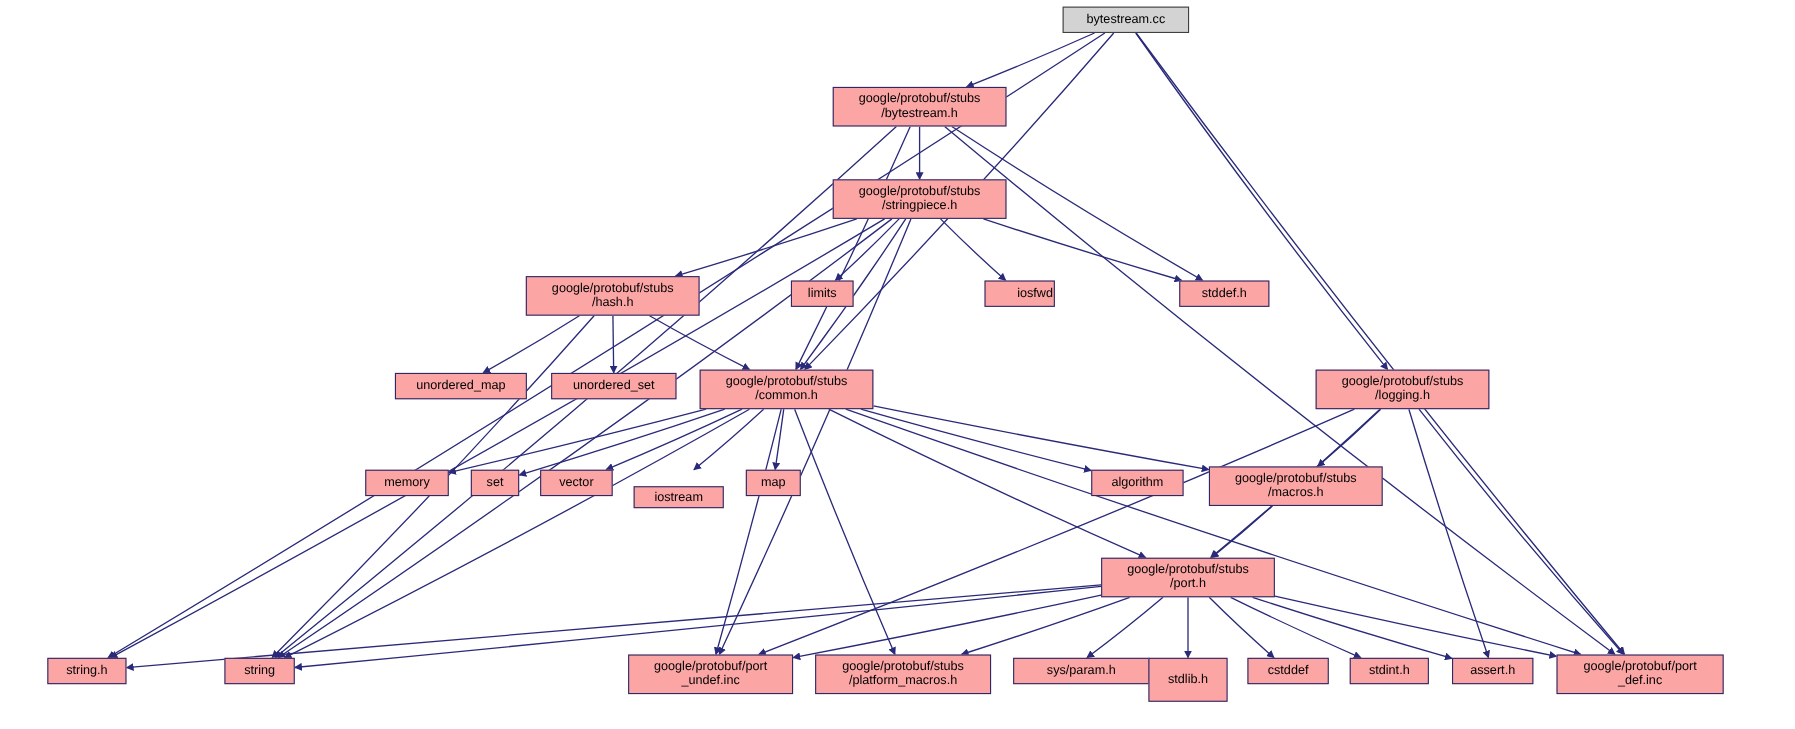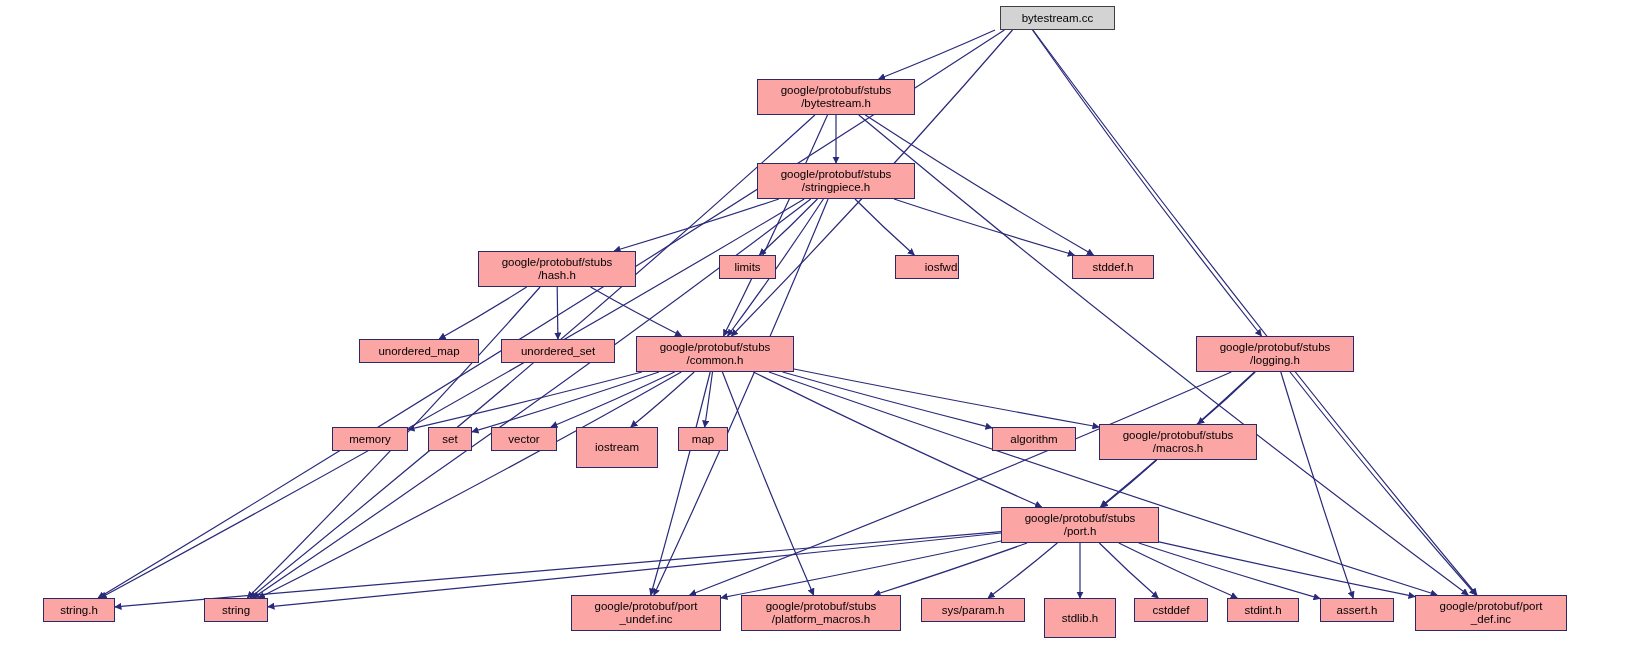--- a/index.html
+++ b/index.html
@@ -33,21 +33,20 @@
     text-align: center;
     display: flex;
     align-items: center;
     justify-content: center;
     white-space: pre;
     z-index: 5;
   }
   .node.root {
     background: #d3d3d3;
     border-color: #404040;
-    margin-left: 34px;
   }
 </style>
 </head>
 <body>
 
 <div id="diagram">
   <svg id="edges" viewBox="0 0 1632 663">
     <defs>
       <marker id="arrow" viewBox="0 0 10 10" refX="9" refY="5" markerWidth="6" markerHeight="6" orient="auto-start-reverse">
         <path d="M 0 0 L 10 5 L 0 10 z" fill="#2a2a7a"></path>
@@ -118,33 +117,33 @@
     <div class="node" style="left: 1072px; top: 255px; width: 82px; height: 24px;">stddef.h</div>
     <div class="node" style="left: 359px; top: 339px; width: 120px; height: 24px;">unordered_map</div>
     <div class="node" style="left: 501px; top: 339px; width: 114px; height: 24px;">unordered_set</div>
     <div class="node" style="left: 636px; top: 336px; width: 158px; height: 36px;">google/protobuf/stubs
 /common.h</div>
     <div class="node" style="left: 1196px; top: 336px; width: 158px; height: 36px;">google/protobuf/stubs
 /logging.h</div>
     <div class="node" style="left: 332px; top: 427px; width: 76px; height: 24px;">memory</div>
     <div class="node" style="left: 428px; top: 427px; width: 44px; height: 24px;">set</div>
     <div class="node" style="left: 491px; top: 427px; width: 66px; height: 24px;">vector</div>
-    <div class="node" style="left: 576px; top: 427px; width: 82px; height: 41px;">iostream</div>
+    <div class="node" style="left: 576px; top: 442px; width: 82px; height: 20px;">iostream</div>
     <div class="node" style="left: 678px; top: 427px; width: 50px; height: 24px;">map</div>
     <div class="node" style="left: 992px; top: 427px; width: 84px; height: 24px;">algorithm</div>
     <div class="node" style="left: 1099px; top: 424px; width: 158px; height: 36px;">google/protobuf/stubs
 /macros.h</div>
     <div class="node" style="left: 1001px; top: 507px; width: 158px; height: 36px;">google/protobuf/stubs
 /port.h</div>
     <div class="node" style="left: 43px; top: 598px; width: 72px; height: 24px;">string.h</div>
     <div class="node" style="left: 204px; top: 598px; width: 64px; height: 24px;">string</div>
     <div class="node" style="left: 571px; top: 595px; width: 150px; height: 36px;">google/protobuf/port
 _undef.inc</div>
     <div class="node" style="left: 741px; top: 595px; width: 160px; height: 36px;">google/protobuf/stubs
 /platform_macros.h</div>
-    <div class="node" style="left: 921px; top: 598px; width: 104px; height: 24px;">sys/param.h</div>
+    <div class="node" style="left: 921px; top: 598px; width: 124px; height: 24px;">sys/param.h</div>
     <div class="node" style="left: 1044px; top: 598px; width: 72px; height: 40px;">stdlib.h</div>
     <div class="node" style="left: 1134px; top: 598px; width: 74px; height: 24px;">cstddef</div>
     <div class="node" style="left: 1227px; top: 598px; width: 72px; height: 24px;">stdint.h</div>
     <div class="node" style="left: 1320px; top: 598px; width: 74px; height: 24px;">assert.h</div>
     <div class="node" style="left: 1415px; top: 595px; width: 152px; height: 36px;">google/protobuf/port
 _def.inc</div>
   </div>
 
 </body></html>

